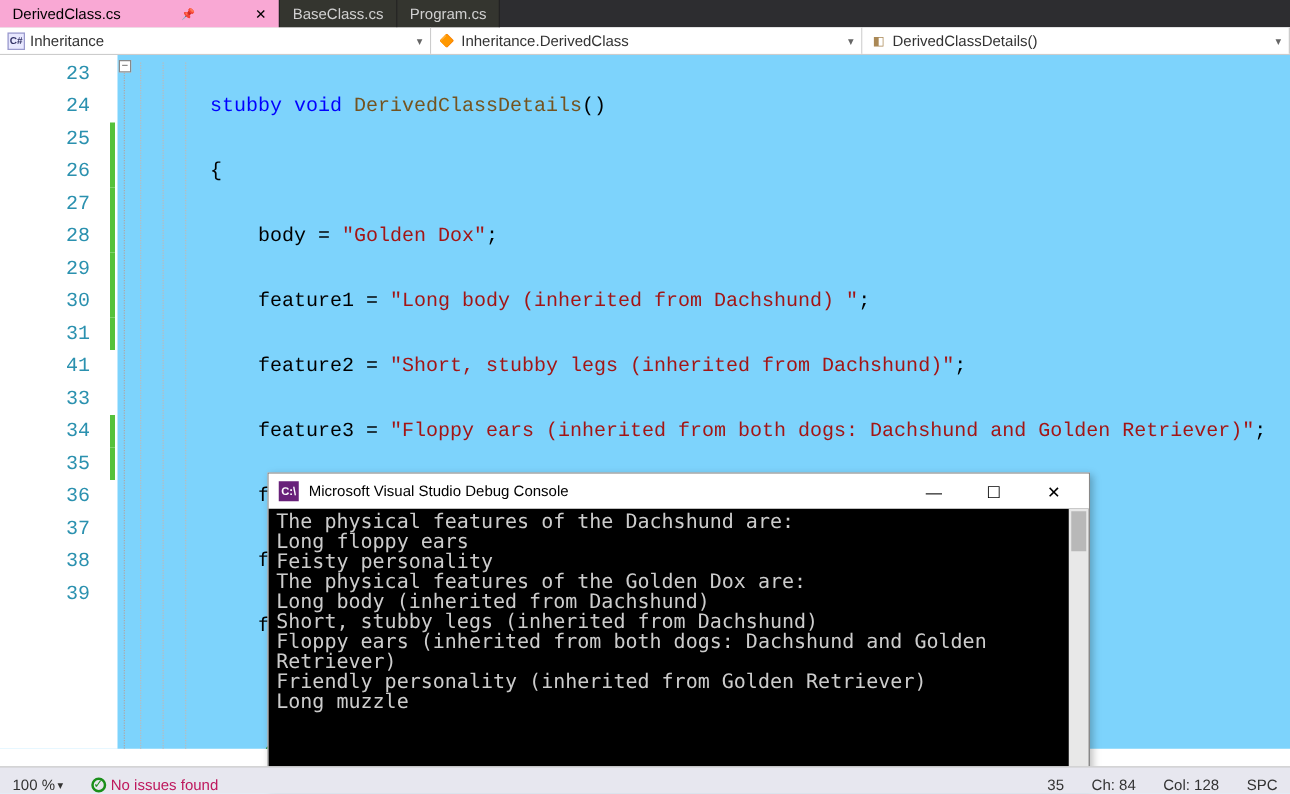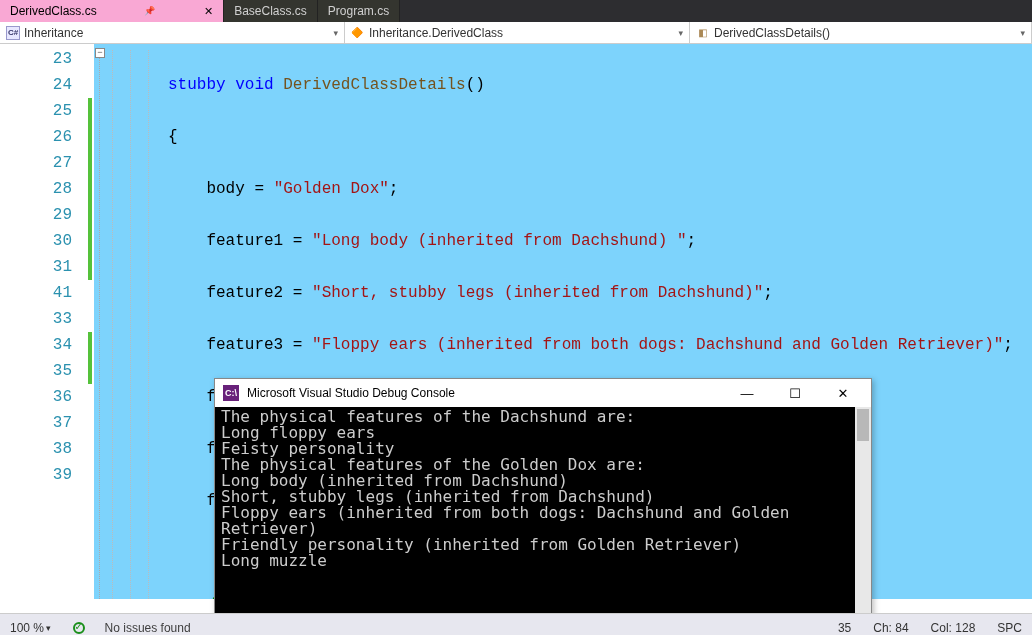--- a/index.html
+++ b/index.html
@@ -221,21 +221,21 @@
     align-items: flex-end;
     font-size: 12px;
     color: #333;
     padding: 0 6px;
     gap: 14px;
   }
   .status-bar .zoom {
     display:flex;align-items:center;gap:2px;
   }
   .status-bar .issues {
-    display:flex;align-items:center;gap:20px;color:#404040;
+    display:flex;align-items:center;gap:4px;color:#be185d;
   }
   .status-bar .issues .ok {
     width:12px;height:12px;border-radius:50%;border:2px solid #1a8f1a;position:relative;
   }
   .status-bar .issues .ok::after{content:"✓";position:absolute;left:0px;top:-3px;font-size:10px;color:#1a8f1a;}
   .status-bar .spacer{flex:1;}
   .status-seg { padding: 0 4px; }
 </style>
 </head>
 <body>

